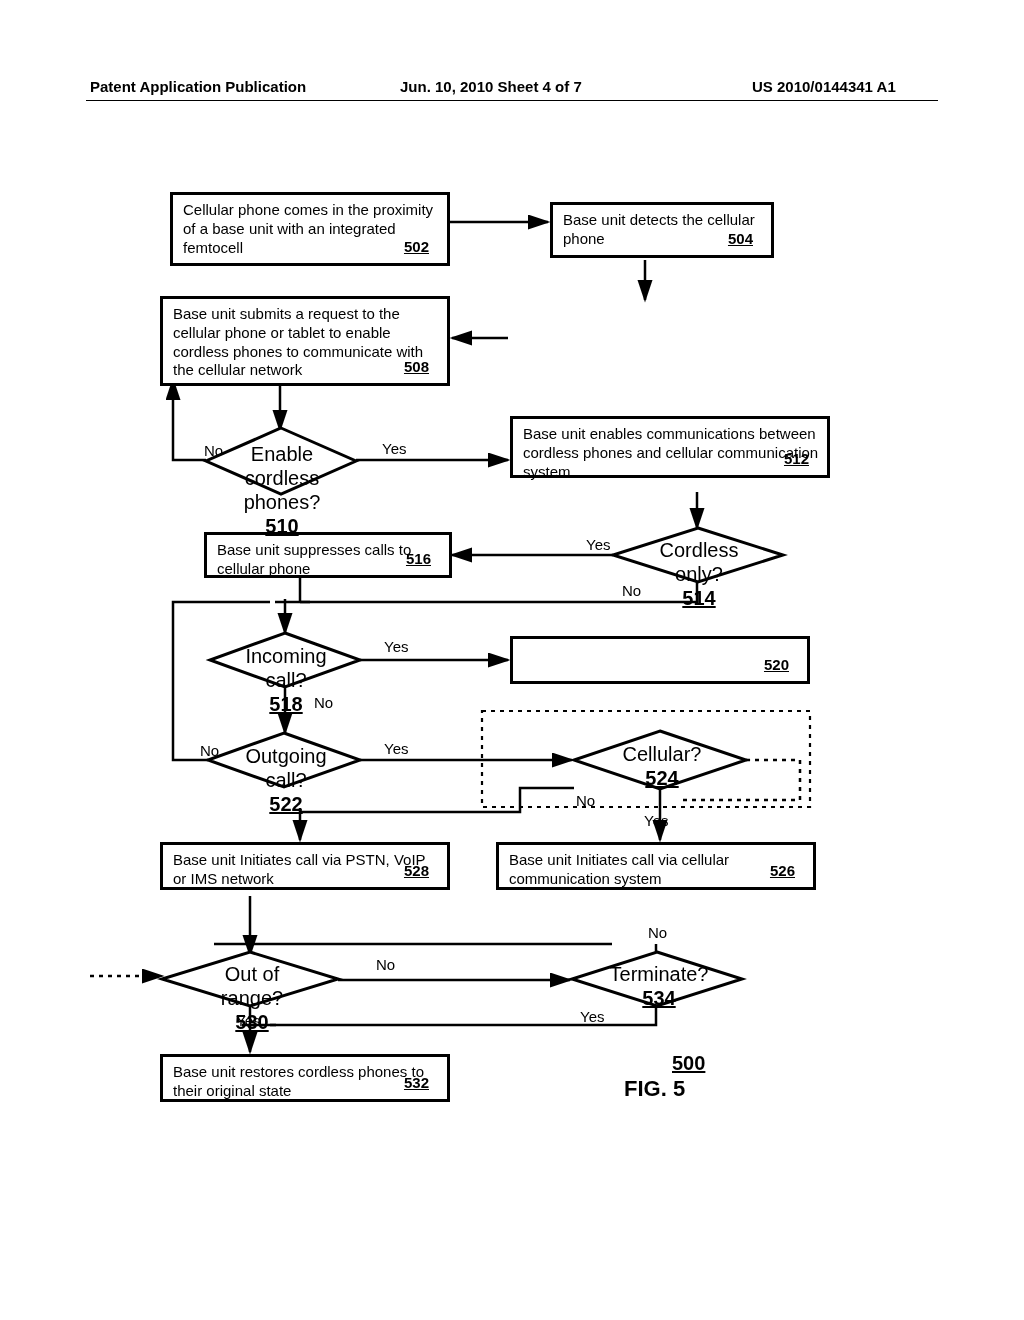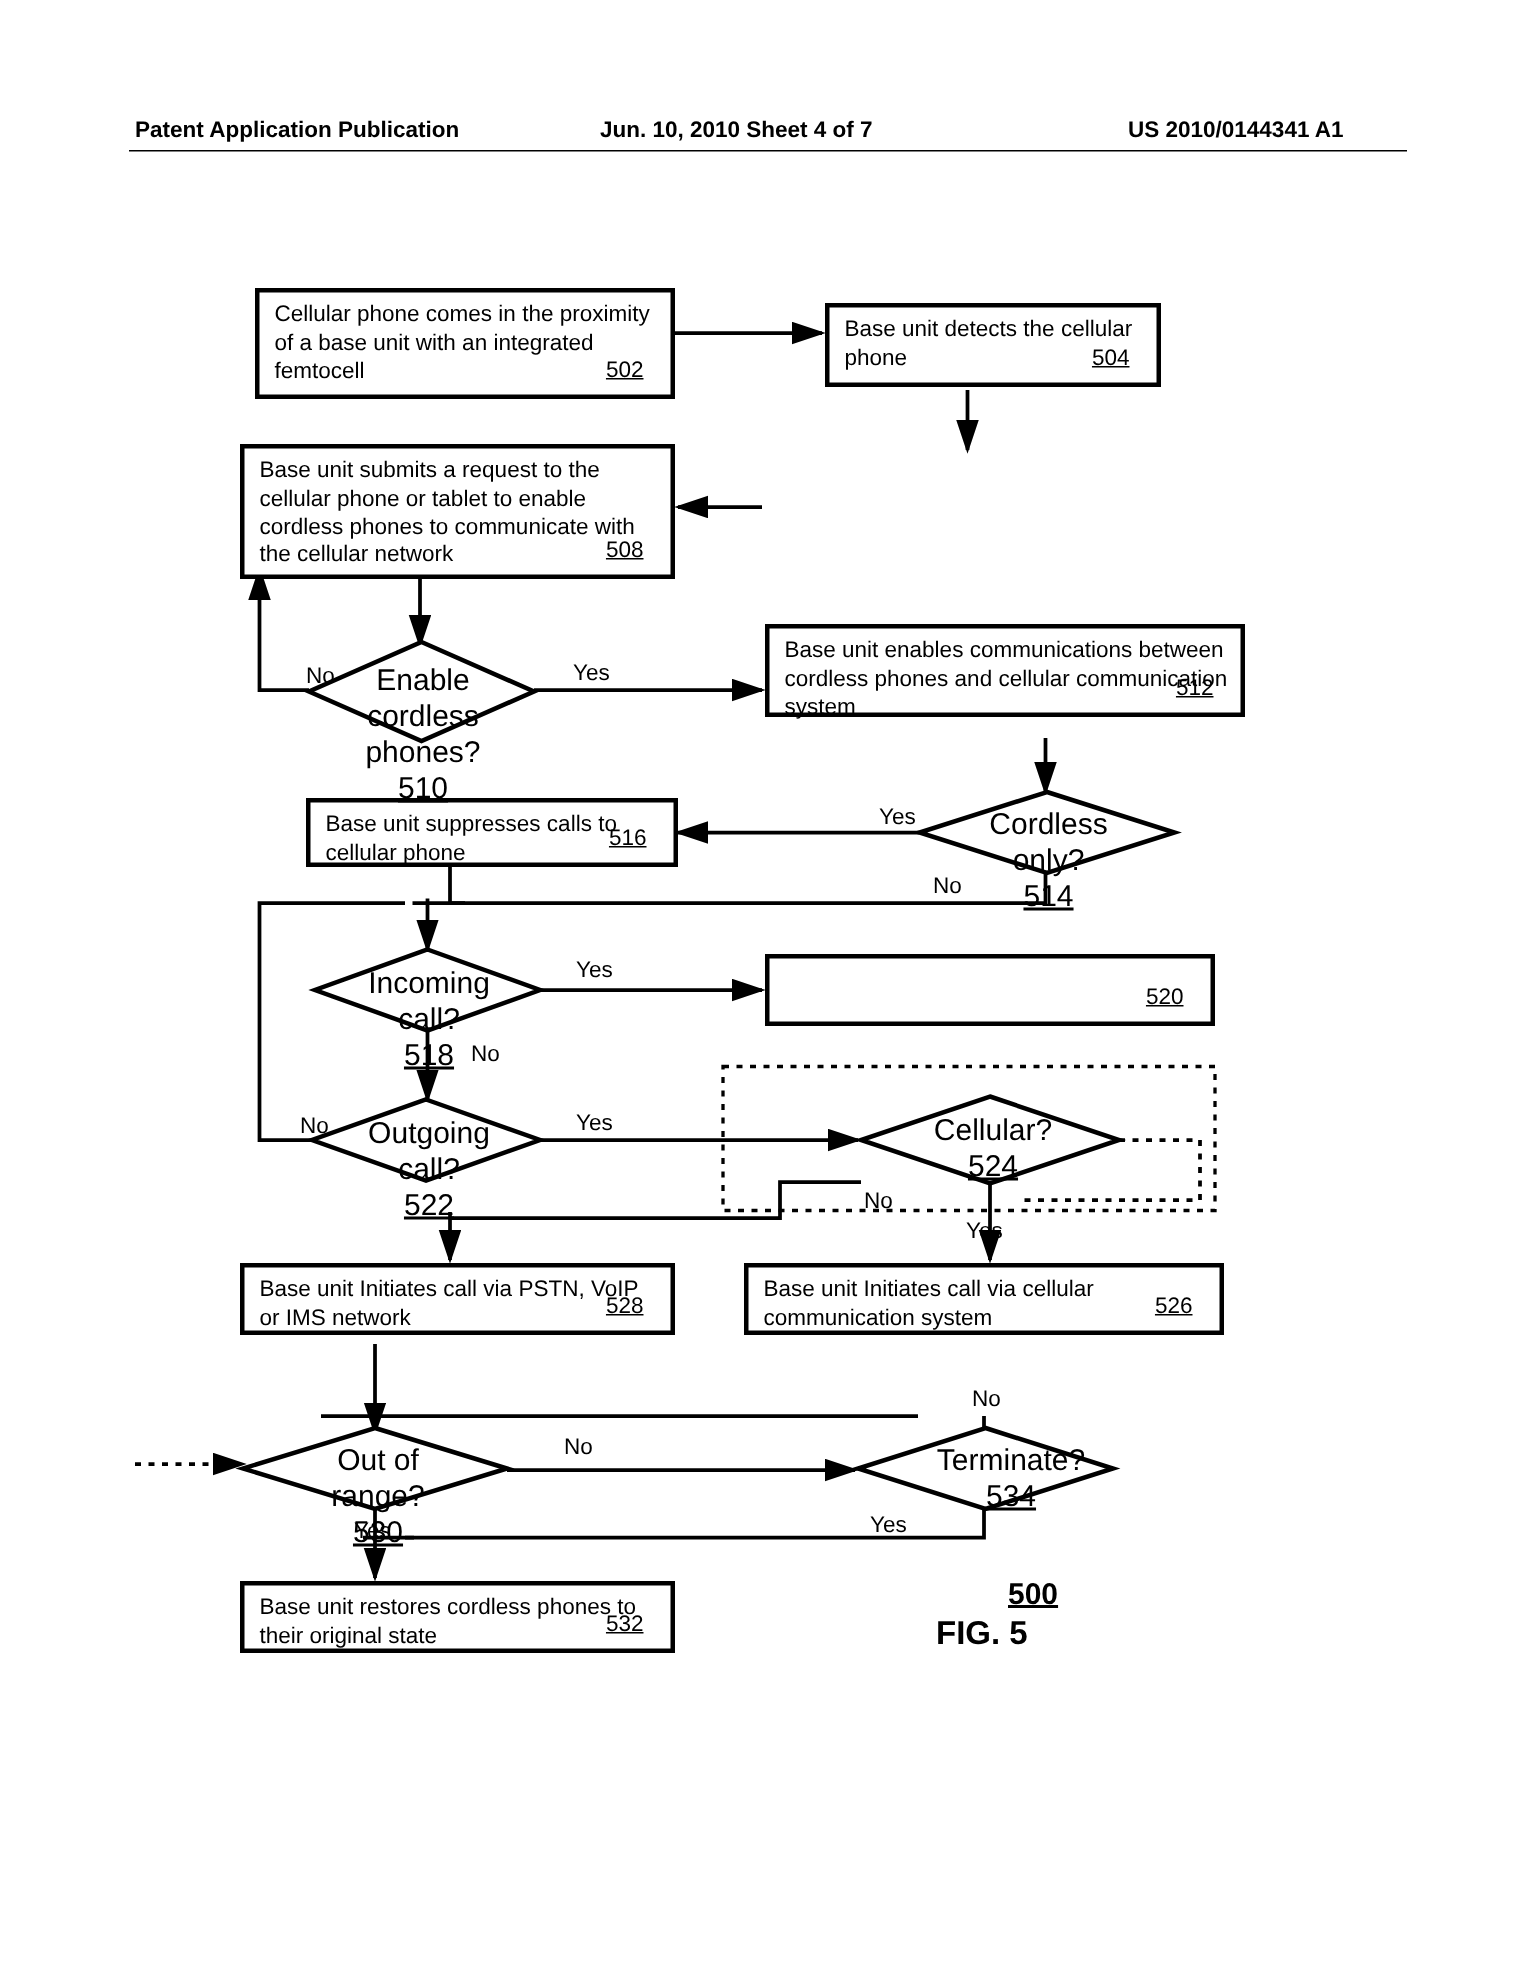--- a/index.html
+++ b/index.html
@@ -38,21 +38,21 @@
   .box {
     position: absolute;
     border: 3px solid #000;
     background: #fff;
     font-size: 15px;
     line-height: 1.25;
     padding: 6px 8px 4px 10px;
   }
   .ref {
     text-decoration: underline;
-    font-weight: normal;
+    font-weight: bold;
     margin-top: 29px;
   }
   .box .ref {
     position: absolute;
     right: 18px;
     bottom: 6px;
   }
   .diamond {
     position: absolute;
     width: 0; height: 0;
@@ -249,21 +249,21 @@
   </div>
   <div class="dlabel" style="left:194px; top:962px; width:116px">
     <span>Out of range?</span><br><span class="ref">530</span>
   </div>
 
   <div class="diamond" style="left:572px; top:952px">
     <svg width="170" height="54">
         <polygon points="85,0 170,27 85,54 0,27" fill="#fff" stroke="#000" stroke-width="3"></polygon>
       </svg>
   </div>
-  <div class="dlabel" style="left:620px; top:962px; width:108px">
+  <div class="dlabel" style="left:605px; top:962px; width:108px">
     <span>Terminate?</span><br><span class="ref">534</span>
   </div>
 
   <span class="edge-label" style="left:184px; top:442px">No</span>
   <span class="edge-label" style="left:362px; top:440px">Yes</span>
 
   <span class="edge-label" style="left:566px; top:536px">Yes</span>
   <span class="edge-label" style="left:602px; top:582px">No</span>
 
   <span class="edge-label" style="left:364px; top:638px">Yes</span>

